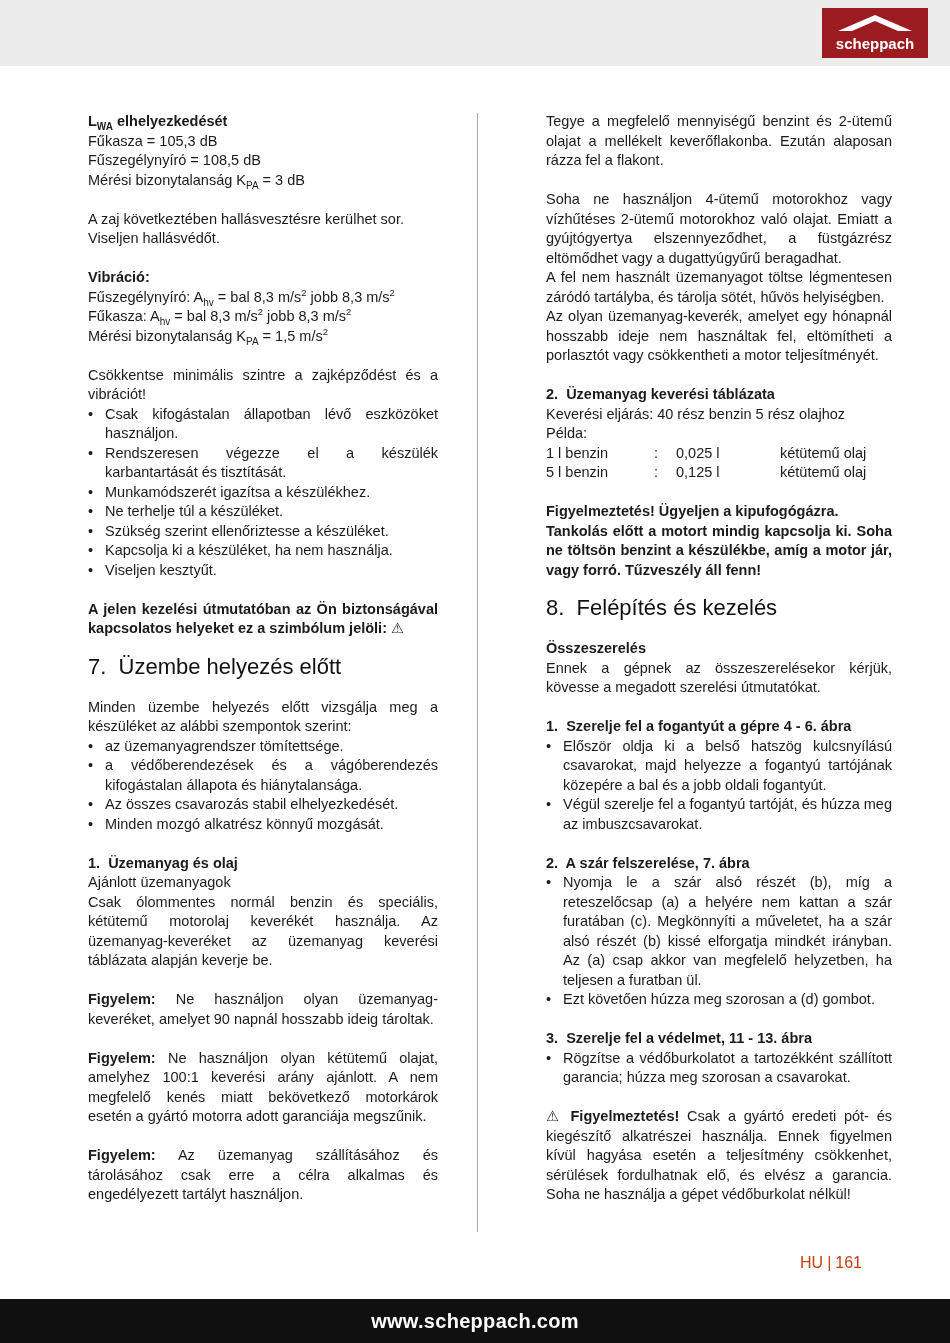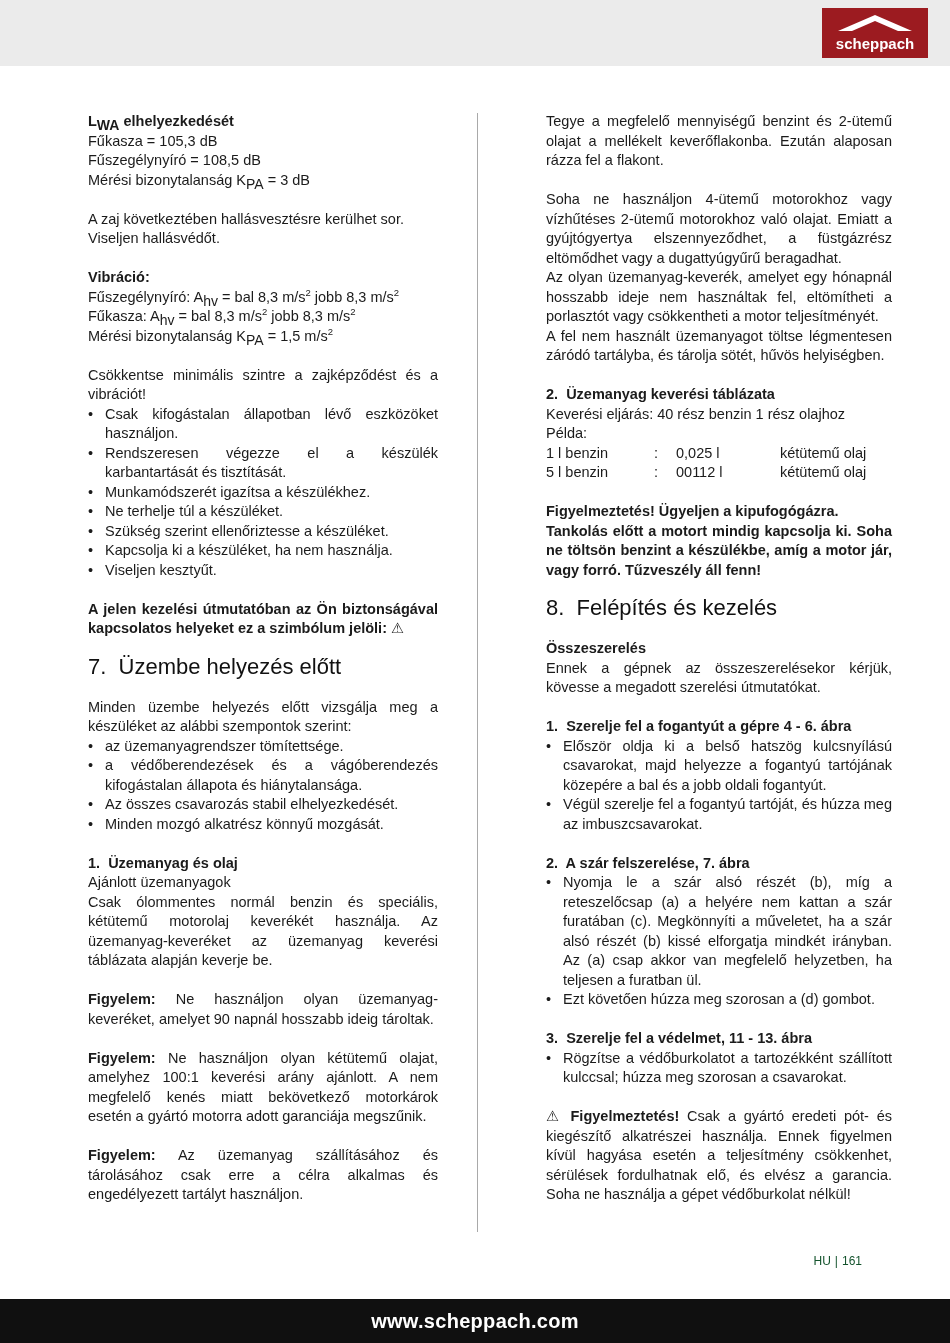--- a/index.html
+++ b/index.html
@@ -17,36 +17,36 @@
   .content { position:absolute; top:112px; left:0; width:950px; }
   .col { position:absolute; top:0; font-size:14.5px; line-height:19.5px; color:#1b1b1b; }
   .col.left  { left:88px;  width:350px; }
   .col.right { left:518px; width:346px;margin-left:28px; }
   .divider { position:absolute; left:477px; top:113px; width:1px; height:1119px; background:#a9a9a9; }
 
   p.line { margin:0; }
   p.para { margin:0; text-align:justify; }
   .gap { height:19.5px; }
   .b { font-weight:bold; }
-  .sub { font-size:14px; vertical-align:sub; line-height:0; }
+  .sub { font-size:10px; vertical-align:sub; line-height:0; }
   .sup { font-size:9.5px; vertical-align:super; line-height:0; }
 
   .h1 { font-size:22px; line-height:24px; font-weight:normal; margin:16px 0 19px 0; color:#111; }
 
   .bullets { }
   .bitem { display:flex; }
   .bdot { width:17px; flex:none; }
   .btext { flex:1; text-align:justify; }
 
   .mixtable { }
   .mrow { display:grid; grid-template-columns:108px 22px 104px auto; }
   .mcell { white-space:nowrap; }
 
   
-  .pagenum { position:absolute; top:1254px; right:88px; font-size:12px; color:#14532d; }
+  .pagenum { position:absolute; top:1254px; right:88px; font-size:16px; color:#c2410c; }
   .pagenum .pnsep { padding:0 4px; }
   .bottombar { position:absolute; left:0; top:1299px; width:950px; height:44px; background:#101010;
                display:flex; align-items:center; justify-content:center; }
   .bottombar span { color:#ffffff; font-weight:bold; font-size:20px; letter-spacing:0.3px; }
 </style>
 </head>
 <body>
 
 <div class="page">
 
@@ -138,37 +138,37 @@
         <p class="para"><span class="b">Figyelem:</span><span> Ne használjon olyan üzemanyag-keveréket, amelyet 90 napnál hosszabb ideig tároltak.</span></p>
         <div class="gap"></div>
         <p class="para"><span class="b">Figyelem:</span><span> Ne használjon olyan kétütemű olajat, amelyhez 100:1 keverési arány ajánlott. A nem megfelelő kenés miatt bekövetkező motorkárok esetén a gyártó motorra adott garanciája megszűnik.</span></p>
         <div class="gap"></div>
         <p class="para"><span class="b">Figyelem:</span><span> Az üzemanyag szállításához és tárolásához csak erre a célra alkalmas és engedélyezett tartályt használjon.</span></p>
       </section>
     <section class="col right">
         <p class="para"><span>Tegye a megfelelő mennyiségű benzint és 2-ütemű olajat a mellékelt keverőflakonba. Ezután alaposan rázza fel a flakont.</span></p>
         <div class="gap"></div>
         <p class="para"><span>Soha ne használjon 4-ütemű motorokhoz vagy vízhűtéses 2-ütemű motorokhoz való olajat. Emiatt a gyújtógyertya elszennyeződhet, a füstgázrész eltömődhet vagy a dugattyúgyűrű beragadhat.</span></p>
+        <p class="para"><span>A fel nem használt üzemanyagot töltse légmentesen záródó tartályba, és tárolja sötét, hűvös helyiségben.</span></p>
         <p class="para"><span>Az olyan üzemanyag-keverék, amelyet egy hónapnál hosszabb ideje nem használtak fel, eltömítheti a porlasztót vagy csökkentheti a motor teljesítményét.</span></p>
-        <p class="para"><span>A fel nem használt üzemanyagot töltse légmentesen záródó tartályba, és tárolja sötét, hűvös helyiségben.</span></p>
         <div class="gap"></div>
         <p class="line"><span class="b">2.&nbsp; Üzemanyag keverési táblázata</span></p>
-        <p class="line"><span>Keverési eljárás: 40 rész benzin 1 rész olajhoz</span></p>
+        <p class="line"><span>Keverési eljárás: 40 rész benzin 5 rész olajhoz</span></p>
         <p class="line"><span>Példa:</span></p>
         <div class="mixtable">
           <div class="mrow">
             <span class="mcell">1 l benzin</span>
             <span class="mcell">:</span>
             <span class="mcell">0,025 l</span>
             <span class="mcell">kétütemű olaj</span>
           </div>
           <div class="mrow">
             <span class="mcell">5 l benzin</span>
             <span class="mcell">:</span>
-            <span class="mcell">00112 l</span>
+            <span class="mcell">0,125 l</span>
             <span class="mcell">kétütemű olaj</span>
           </div>
         </div>
         <div class="gap"></div>
         <p class="para"><span class="b">Figyelmeztetés! Ügyeljen a kipufogógázra.</span></p>
         <p class="para"><span class="b">Tankolás előtt a motort mindig kapcsolja ki. Soha ne töltsön benzint a készülékbe, amíg a motor jár, vagy forró. Tűzveszély áll fenn!</span></p>
         <h2 class="h1">8.&nbsp; Felépítés és kezelés</h2>
         <p class="line"><span class="b">Összeszerelés</span></p>
         <p class="para"><span>Ennek a gépnek az összeszerelésekor kérjük, kövesse a megadott szerelési útmutatókat.</span></p>
         <div class="gap"></div>
@@ -193,21 +193,21 @@
           <div class="bitem">
             <span class="bdot">•</span>
             <span class="btext"><span>Ezt követően húzza meg szorosan a (d) gombot.</span></span>
           </div>
         </div>
         <div class="gap"></div>
         <p class="line"><span class="b">3.&nbsp; Szerelje fel a védelmet, 11 - 13. ábra</span></p>
         <div class="bullets">
           <div class="bitem">
             <span class="bdot">•</span>
-            <span class="btext"><span>Rögzítse a védőburkolatot a tartozékként szállított kulccsal; húzza meg szorosan a csavarokat.</span></span>
+            <span class="btext"><span>Rögzítse a védőburkolatot a tartozékként szállított garancia; húzza meg szorosan a csavarokat.</span></span>
           </div>
         </div>
         <div class="gap"></div>
         <p class="para"><span class="b">⚠ Figyelmeztetés!</span><span> Csak a gyártó eredeti pót- és kiegészítő alkatrészei használja. Ennek figyelmen kívül hagyása esetén a teljesítmény csökkenhet, sérülések fordulhatnak elő, és elvész a garancia. Soha ne használja a gépet védőburkolat nélkül!</span></p>
       </section>
   </main>
 
   <div class="pagenum">
     <span>HU</span><span class="pnsep">|</span><span>161</span>
   </div>

